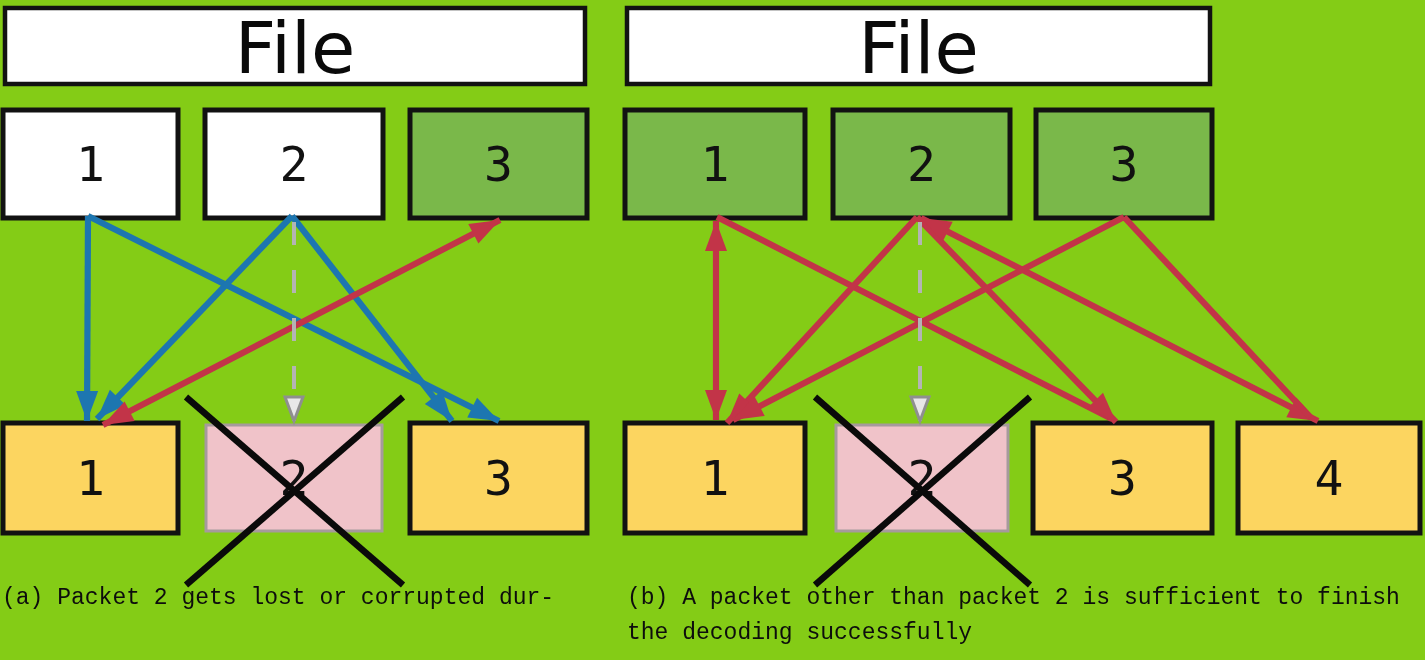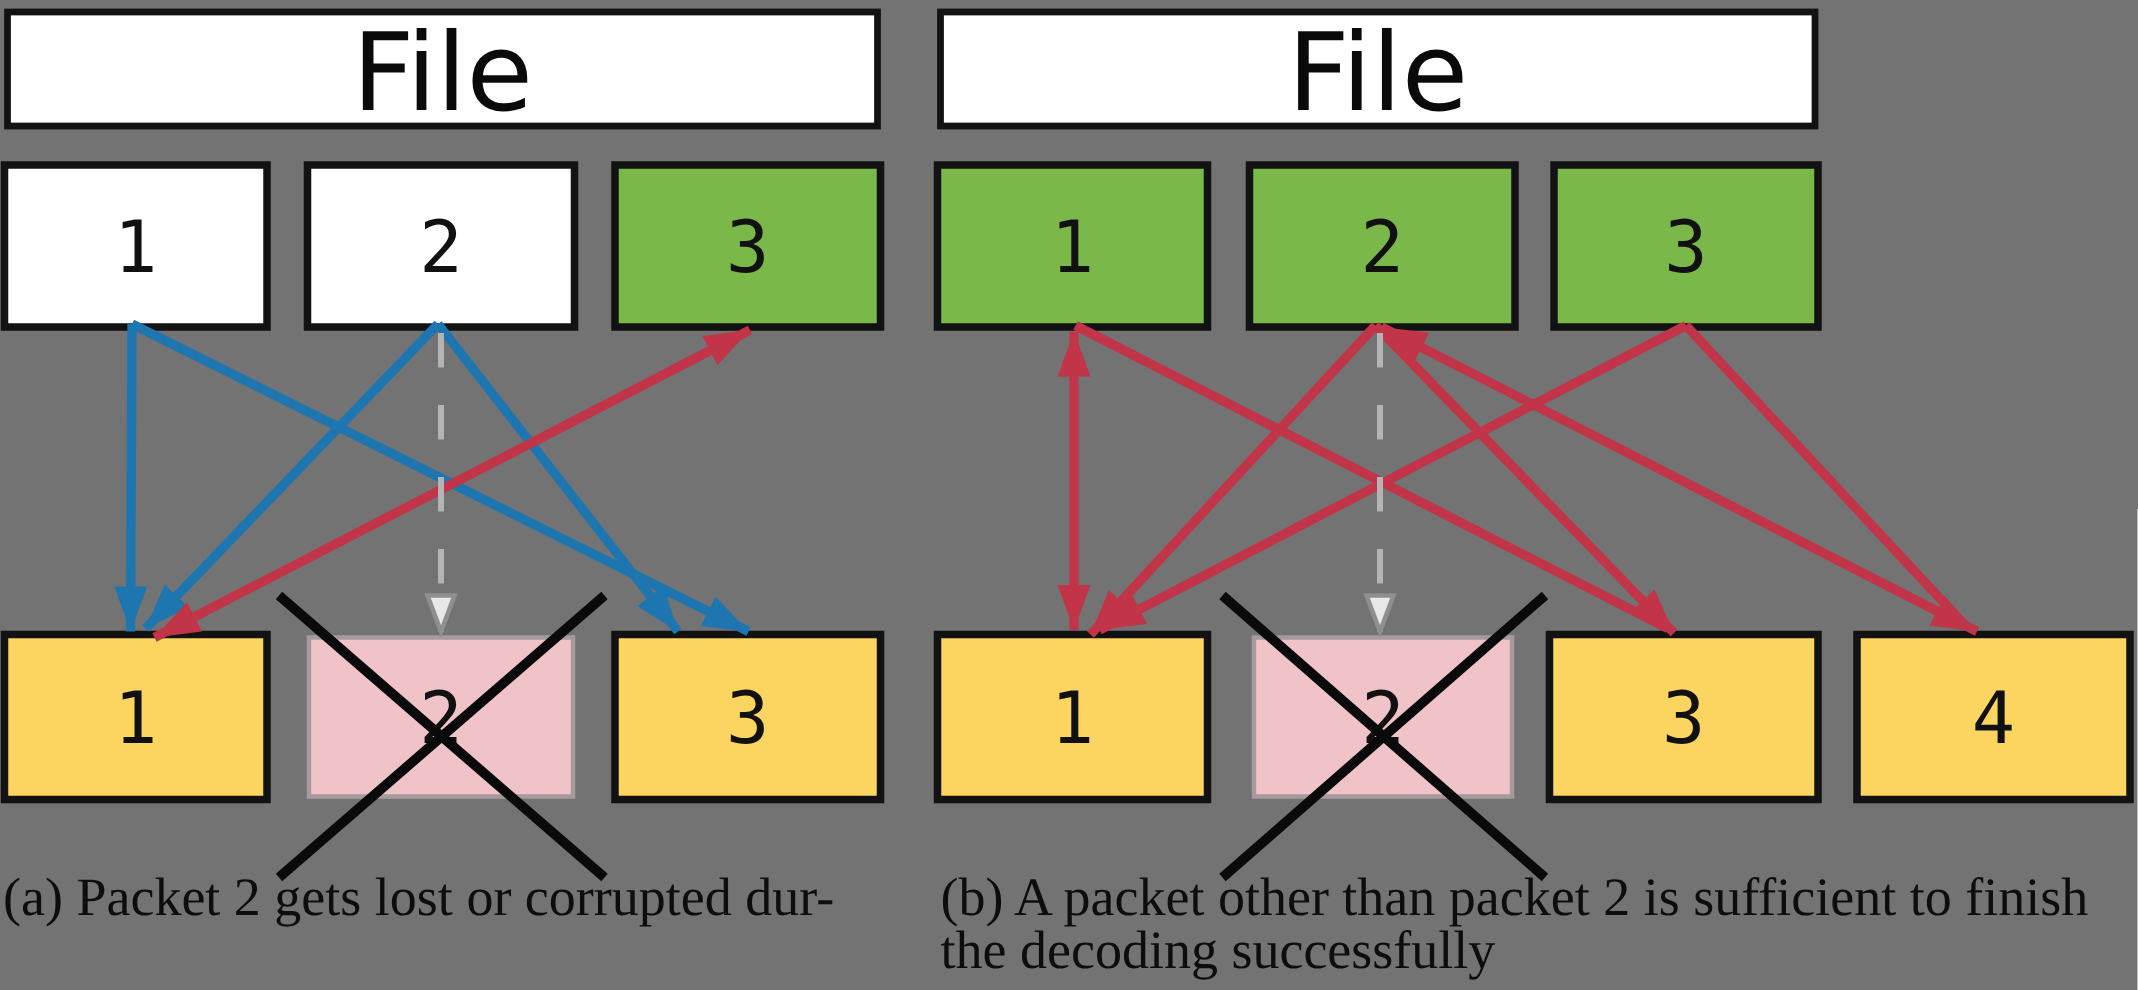--- a/index.html
+++ b/index.html
@@ -1,21 +1,21 @@
 <!DOCTYPE html>
 <html><head>
 <meta charset="utf-8">
 <style>
   html,body{margin:0;padding:0;background:#ffffff;}
-  .stage{position:relative;width:1425px;height:660px;background:#737373;overflow:hidden;
+  .stage{position:relative;width:1425px;height:660px;background:#84cc16;overflow:hidden;
          font-family:"DejaVu Sans",sans-serif;}
   .stage svg{position:absolute;left:0;top:0;}
   .caption{position:absolute;top:581px;color:#0d0d0d;
-           font-family:Liberation Serif, serif;
-           font-size:36px;line-height:35px;letter-spacing:0px;white-space:nowrap;}
+           font-family:Liberation Mono, monospace;
+           font-size:23px;line-height:35px;letter-spacing:0px;white-space:nowrap;}
   .caption .cap-line{white-space:nowrap;}
   text.box-digit{font-family:"DejaVu Sans Mono","Liberation Mono",monospace;font-size:48px;fill:#111;}
   text.file-label{font-family:"DejaVu Sans","Liberation Sans",sans-serif;font-size:72px;fill:#0a0a0a;}
 </style>
 </head>
 <body>
 
 <div class="stage">
   <svg id="diagram" width="1425" height="660" viewBox="0 0 1425 660">
       <rect x="5" y="8" width="580" height="76" fill="#ffffff" stroke="#121212" stroke-width="4.5"></rect>

